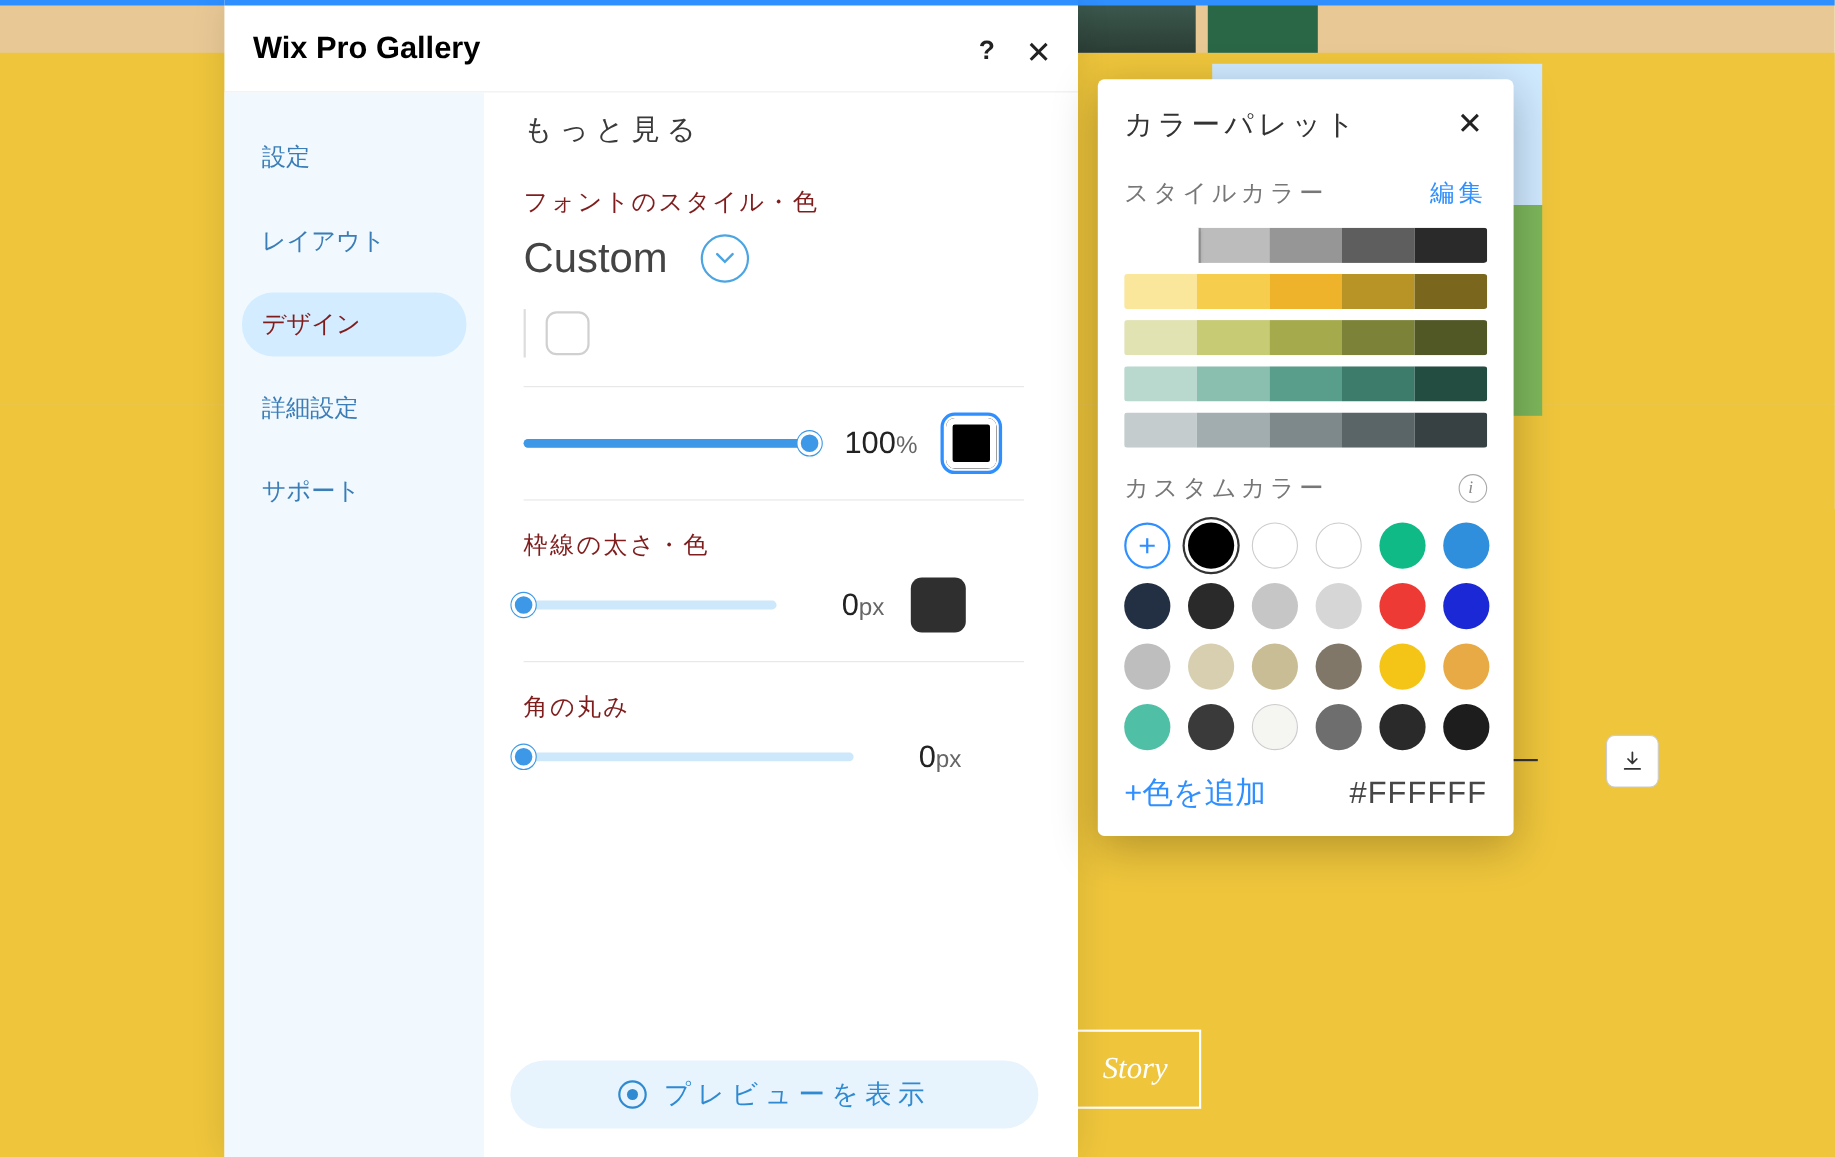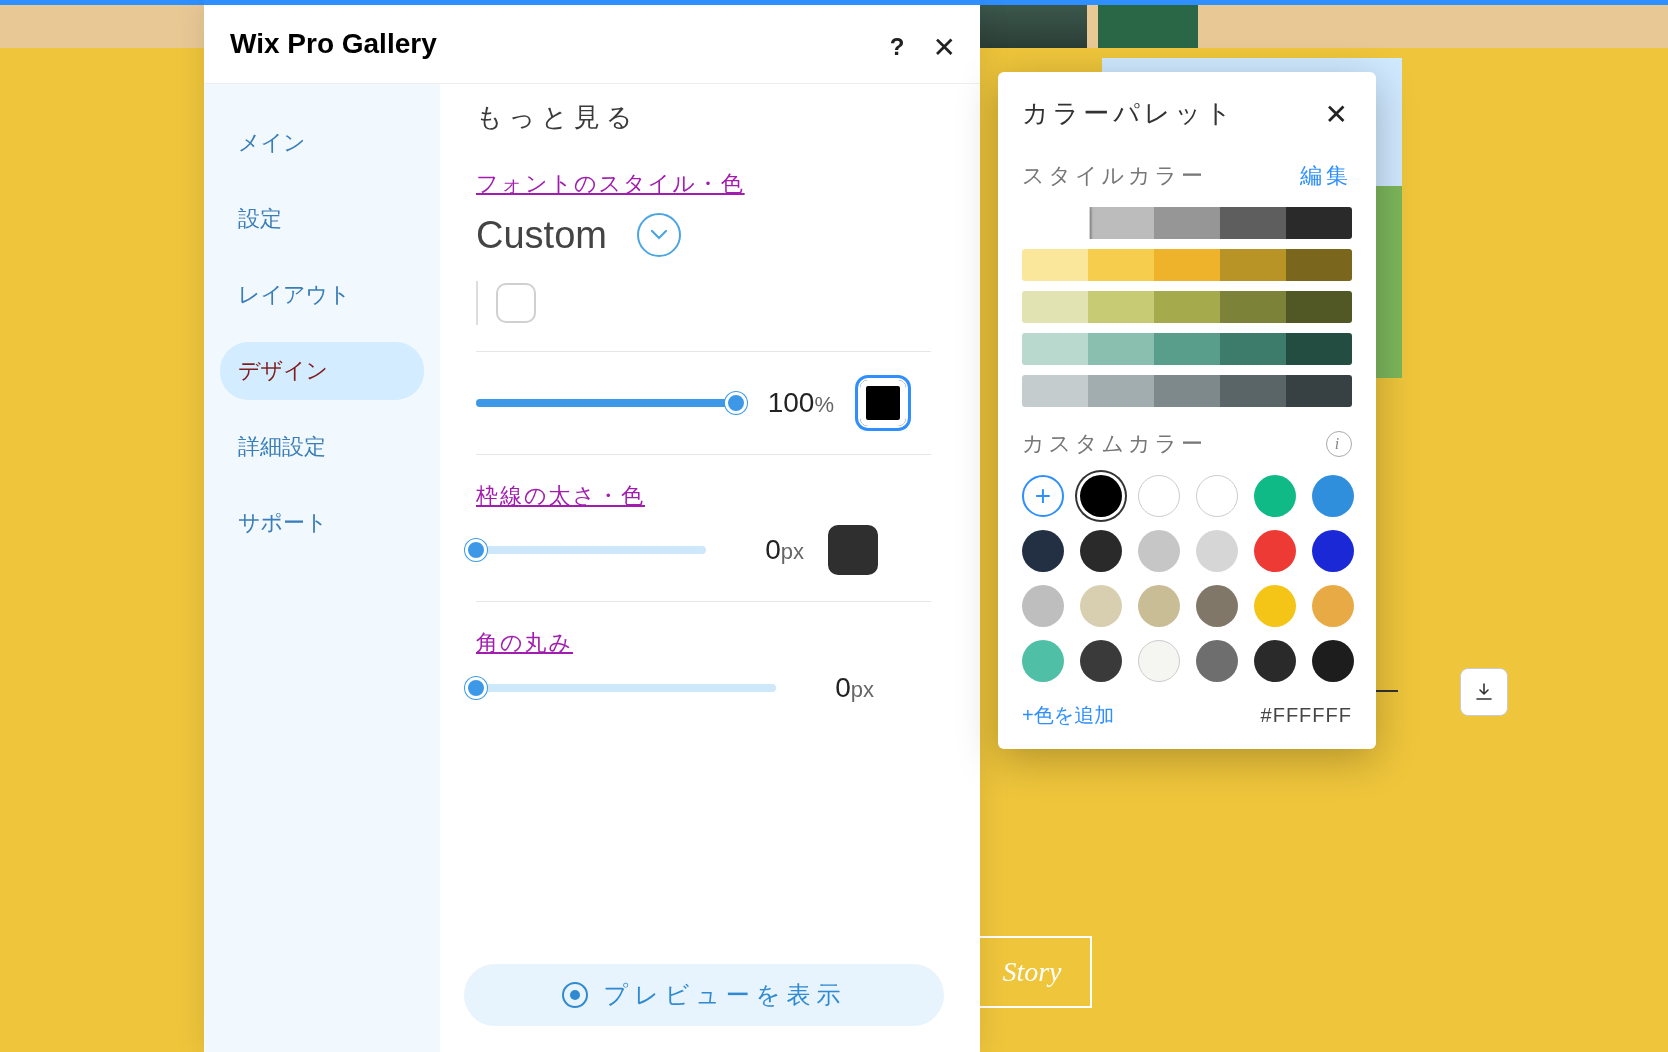--- a/index.html
+++ b/index.html
@@ -23,21 +23,21 @@
   .panel-header { height:84px; border-top:5px solid #2f8fff; display:flex; align-items:center; padding:0 26px; font-weight:700; font-size:28px; position:relative; border-bottom:1px solid #eee; }
   .panel-header .hdr-actions { position:absolute; right:24px; top:0; height:84px; display:flex; align-items:center; gap:28px; }
   .panel-body { flex:1; display:flex; overflow:hidden; }
 
   .sidebar { width:236px; background:#f1f9ff; padding:30px 16px; display:flex; flex-direction:column; gap:18px; }
   .sidebar-item { color:#3a7db7; font-size:22px; padding:14px 18px; border-radius:28px; cursor:pointer; }
   .sidebar-item.active { background:#d3ecff; color:#7f1d1d; font-weight:500; }
 
   .content { flex:1; padding:16px 49px 0 36px; overflow:hidden; }
   .section-title { font-size:26px; color:#3a3a3a; letter-spacing:6px; margin-bottom:34px; }
-  .sub-label { color:#a21caf; font-size:22px; letter-spacing:2px; margin-bottom:14px;text-decoration:underline; }
+  .sub-label { color:#7f1d1d; font-size:22px; letter-spacing:2px; margin-bottom:14px; }
   .divider { height:1px; background:#e6e6e6; margin:26px 0; }
 
   .font-row { display:flex; align-items:center; gap:30px; }
   .font-name { font-size:38px; color:#444; }
   .chev-circle { width:44px; height:44px; border:2px solid #4ca5e3; border-radius:50%; display:flex; align-items:center; justify-content:center; color:#4ca5e3; }
   .font-swatches { display:flex; align-items:center; gap:18px; margin-top:24px; }
   .sep { width:2px; height:44px; background:#ddd; }
   .swatch-sm { width:40px; height:40px; border:2px solid #d0d0d0; border-radius:10px; background:#fff; }
 
   .ctrl-row { display:flex; align-items:center; gap:18px; }
@@ -49,35 +49,35 @@
   .swatch { width:50px; height:50px; border-radius:10px; margin-left:6px; }
   .swatch.black { background:#000; box-shadow:0 0 0 3px #2f8fff, 0 0 0 6px #fff inset; border:2px solid #fff; }
   .swatch.darkgrey { background:#2f2f2f; }
 
   .preview-btn { position:absolute; left:464px; bottom:26px; width:480px; height:62px; border-radius:31px; background:#e7f3fd; color:#2f8ad1; font-size:24px; letter-spacing:6px; display:flex; align-items:center; justify-content:center; gap:16px; }
   .eye { width:26px; height:26px; border:2px solid #2f8ad1; border-radius:50%; display:inline-flex; align-items:center; justify-content:center; }
   .eye::after { content:""; width:10px; height:10px; background:#2f8ad1; border-radius:50%; }
 
   
   .popover { position:absolute; left:998px; top:72px; width:378px; background:#fff; border-radius:6px; box-shadow:0 10px 40px rgba(0,0,0,0.25); padding:24px 24px 20px; }
-  .pop-head { display:flex; justify-content:space-between; align-items:flex-end; font-size:26px; color:#333; letter-spacing:4px; margin-bottom:30px; }
+  .pop-head { display:flex; justify-content:space-between; align-items:flex-start; font-size:26px; color:#333; letter-spacing:4px; margin-bottom:30px; }
   .pop-sub { display:flex; justify-content:space-between; align-items:center; font-size:22px; color:#777; letter-spacing:4px; margin-bottom:16px; }
   .pop-sub a { color:#2f8fff; text-decoration:none; }
   .style-rows { display:flex; flex-direction:column; gap:10px; margin-bottom:22px; }
   .style-row { display:flex; height:32px; border-radius:3px; overflow:hidden; }
   .style-row > div { flex:1; }
   .style-row > div:first-child.sel { outline:2px solid rgba(0,0,0,0.15); box-shadow:0 2px 4px rgba(0,0,0,0.3); transform:scale(1.05); z-index:1; }
   .custom-head { display:flex; justify-content:space-between; align-items:center; font-size:22px; color:#777; letter-spacing:4px; margin:10px 0 16px; }
   .info { width:26px; height:26px; border:1px solid #aaa; border-radius:50%; display:flex; align-items:center; justify-content:center; font-size:16px; font-style:italic; color:#888; font-family:serif; }
   .custom-grid { display:grid; grid-template-columns:repeat(6, 42px); gap:13px 16px; }
   .cc { width:42px; height:42px; border-radius:50%; }
   .cc.add { border:2px solid #2f8fff; background:#fff; display:flex; align-items:center; justify-content:center; color:#2f8fff; font-size:28px; font-weight:300; }
   .cc.ring { border:1px solid #ccc; }
   .cc.sel { box-shadow:0 0 0 3px #fff, 0 0 0 5px #333; }
-  .pop-foot { display:flex; justify-content:space-between; align-items:center; margin-top:20px; font-size:20px; }
+  .pop-foot { display:flex; justify-content:space-between; align-items:center; margin-top:20px; font-size:28px; }
   .pop-foot .addc { color:#2f8fff; }
   .pop-foot .hex { color:#464646; letter-spacing:1px; }
 
   .icon-x { font-size:28px; color:#222; cursor:pointer; font-weight:300; }
   .icon-q { font-size:24px; color:#222; cursor:pointer; }
 </style>
 </head>
 <body>
 
 <div class="canvas">
@@ -99,21 +99,20 @@
   <div class="panel">
     <div class="panel-header">
       <span>Wix Pro Gallery</span>
       <div class="hdr-actions">
         <span class="icon-q">?</span>
         <span class="icon-x">✕</span>
       </div>
     </div>
     <div class="panel-body">
       <div class="sidebar">
-        <div class="sidebar-item">メイン</div>
         <div class="sidebar-item">設定</div>
         <div class="sidebar-item">レイアウト</div>
         <div class="sidebar-item active">デザイン</div>
         <div class="sidebar-item">詳細設定</div>
         <div class="sidebar-item">サポート</div>
       </div>
       <div class="content">
         <div class="section-title">もっと見る</div>
 
         <div class="sub-label">フォントのスタイル・色</div>

